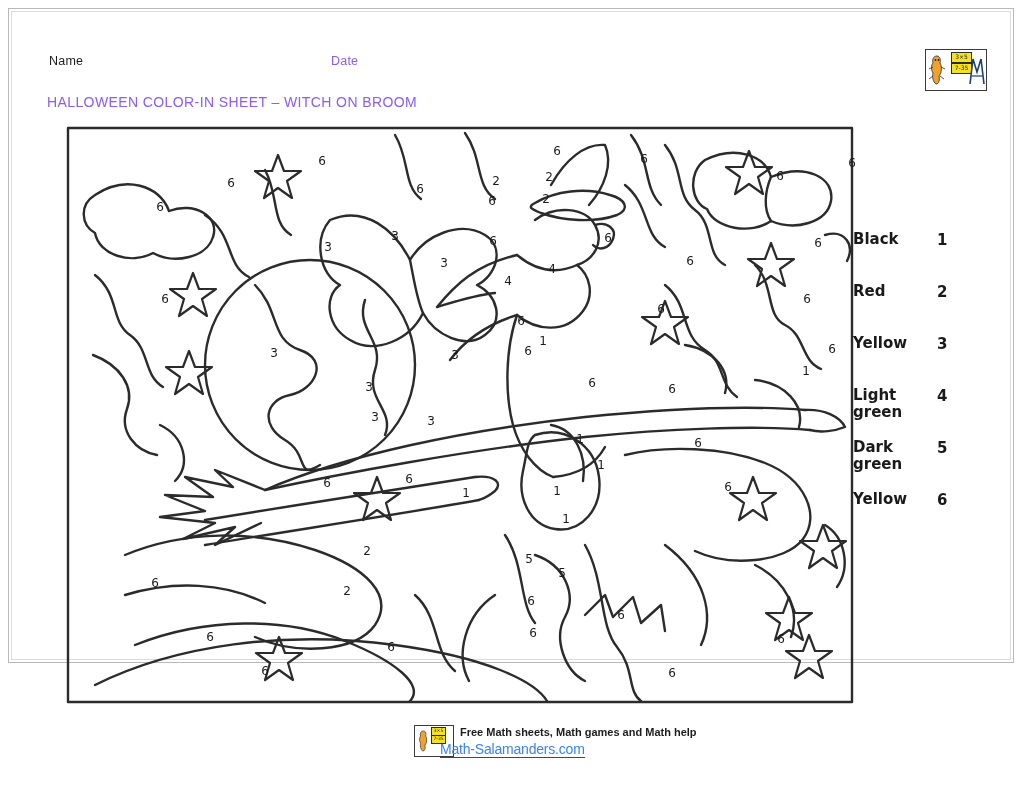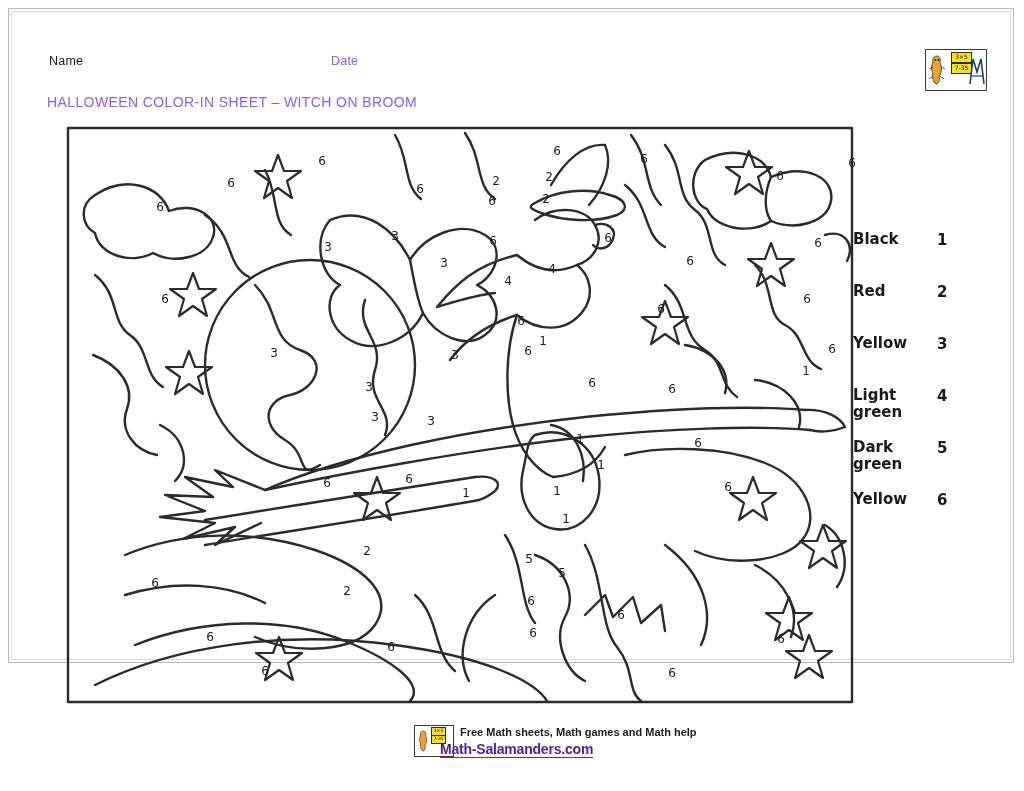--- a/index.html
+++ b/index.html
@@ -173,22 +173,22 @@
     font-size: 11px;
     font-weight: bold;
     color: #1c1c1c;
     white-space: nowrap;
   }
   .footer-url {
     position: absolute;
     left: 26px;
     top: 16px;
     font-size: 14px;
-    font-weight: bold;
-    color: #4c1d95;
+    font-weight: normal;
+    color: #3b82f6;
     letter-spacing: -0.2px;
     white-space: nowrap;
   }
   .footer-url u { text-decoration: none; border-bottom: 1px solid #8a2b2b; }
 
   .num {
     font-family: "DejaVu Sans", sans-serif;
     font-size: 12px;
     fill: #1a1a1a;
   }

